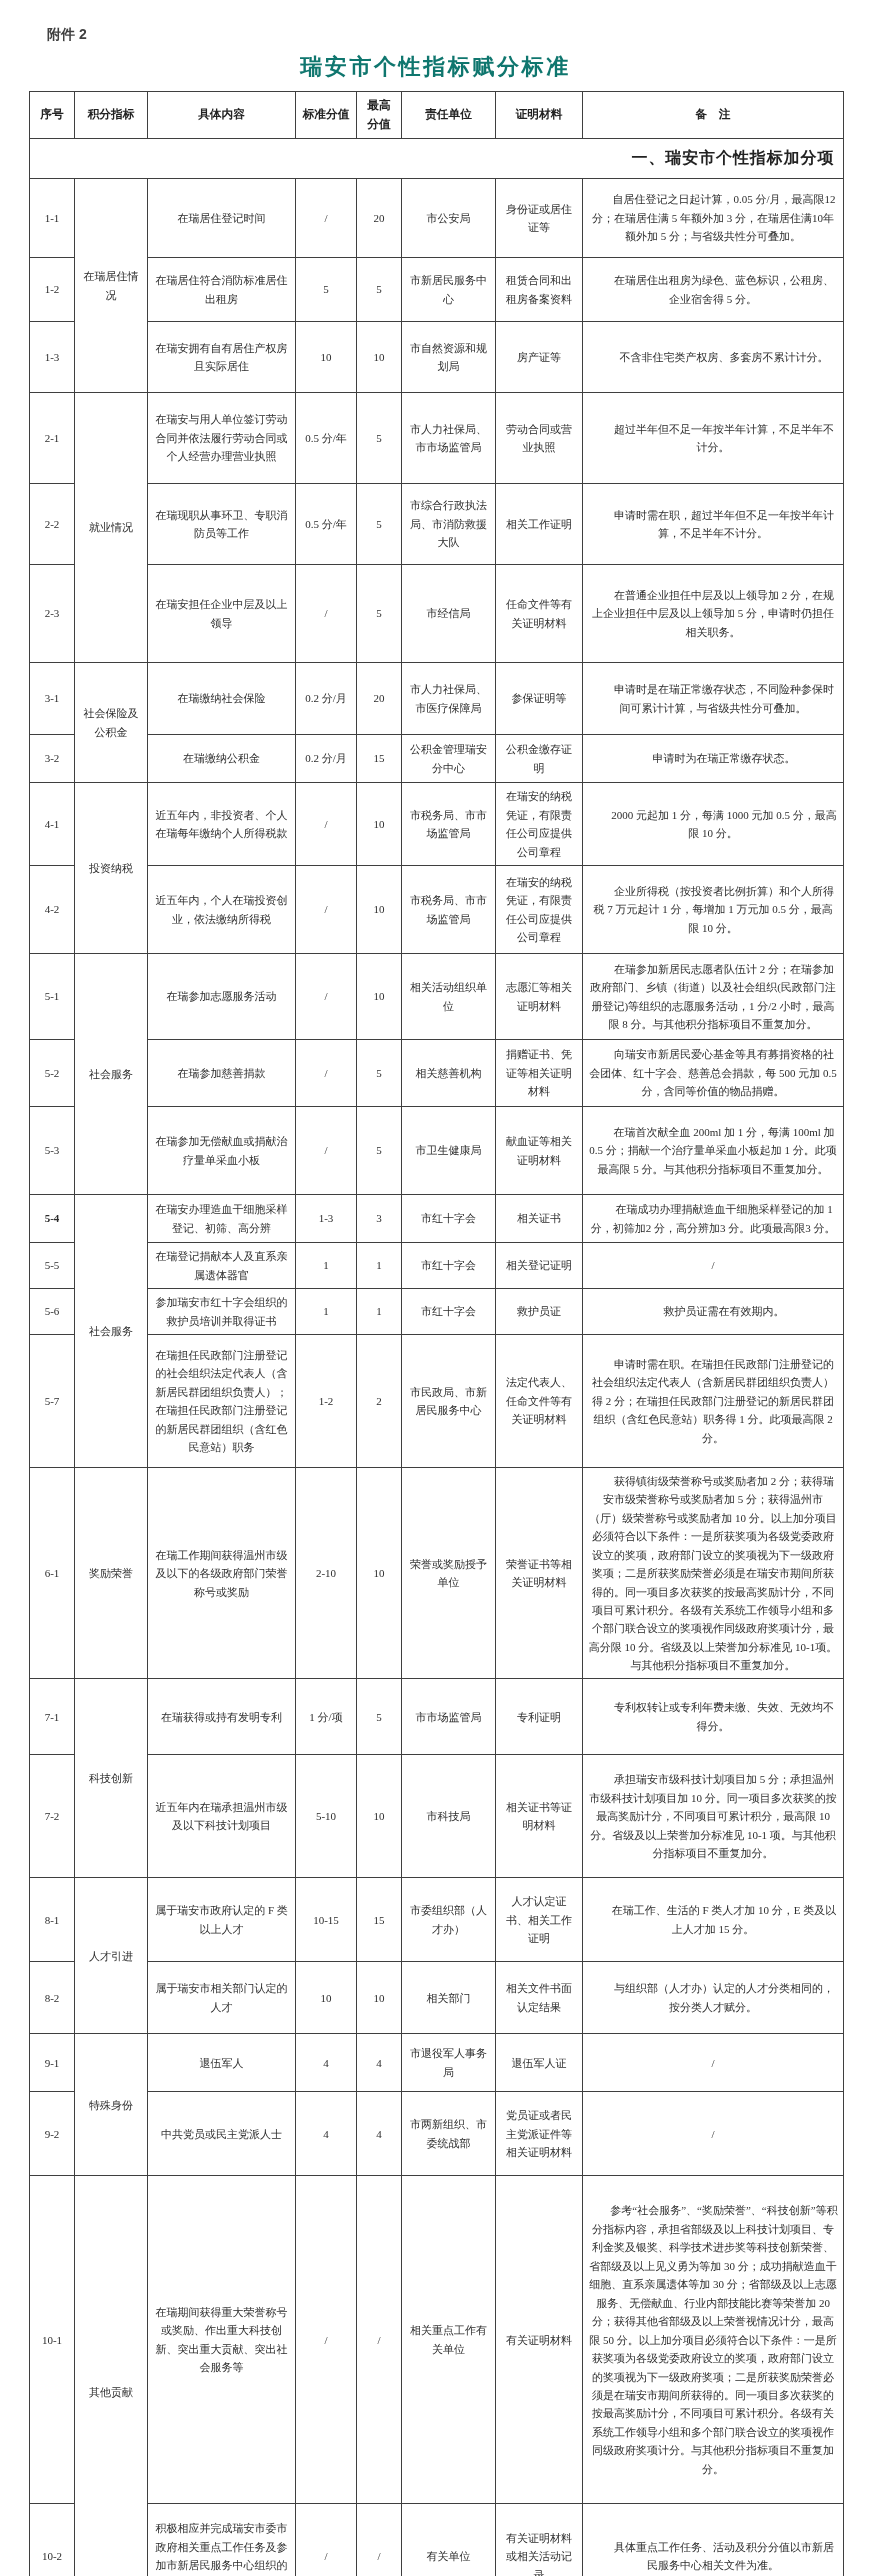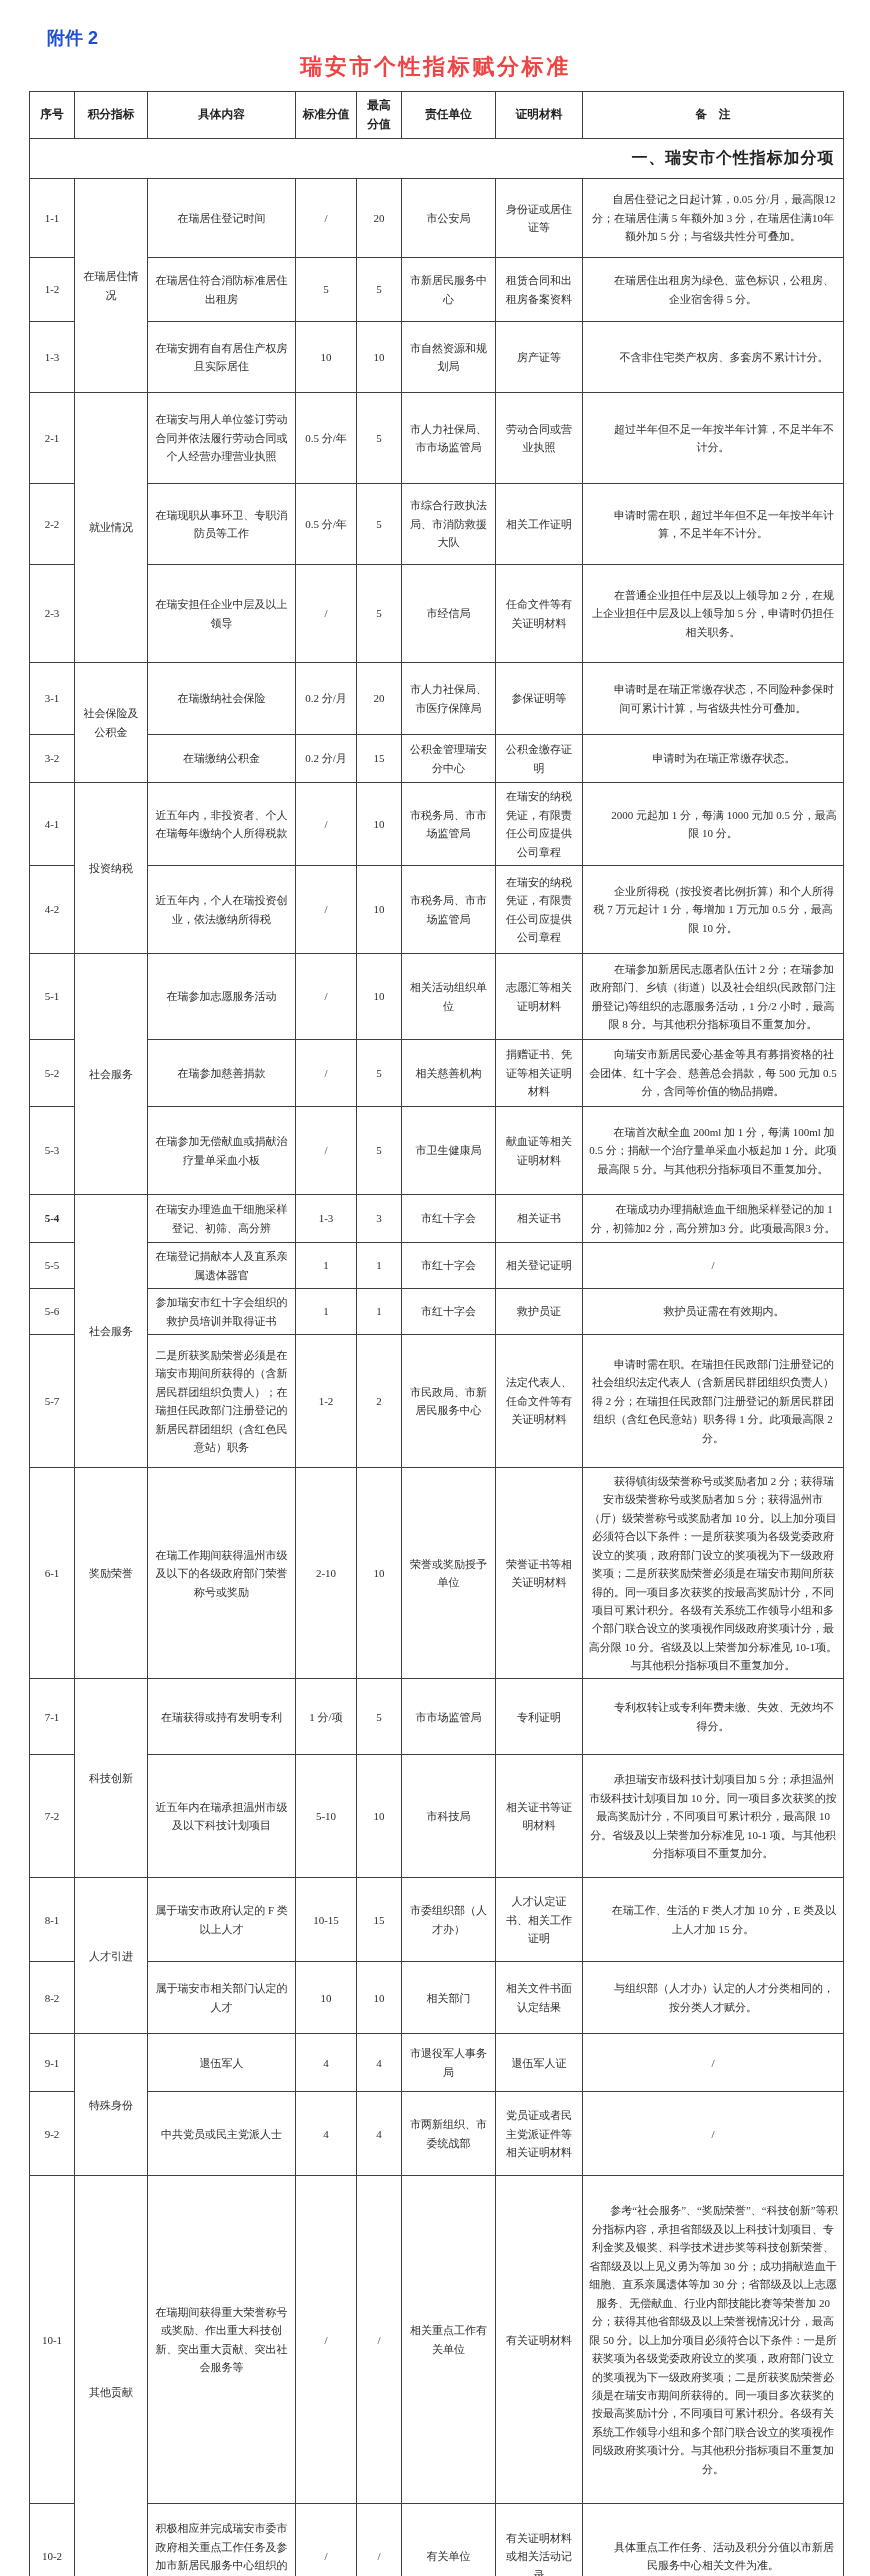--- a/index.html
+++ b/index.html
@@ -7,27 +7,27 @@
     width:871px;height:2576px;
     background:#ffffff;
     font-family:"Liberation Serif","DejaVu Serif",serif;
     color:#2d2d2d;
     position:relative;
     overflow:hidden;
   }
   .attachment{
     position:absolute;left:47px;top:26px;
     font-family:"Liberation Sans","DejaVu Sans",sans-serif;
-    font-weight:bold;font-size:18px;color:#1d4ed8;
+    font-weight:bold;font-size:14px;color:#404040;
   }
   .doc-title{
     position:absolute;left:0;right:0;top:52px;
     text-align:center;
     font-family:"Liberation Sans","DejaVu Sans",sans-serif;
-    font-weight:bold;font-size:22px;letter-spacing:2.6px;color:#ef4444;
+    font-weight:bold;font-size:22px;letter-spacing:2.6px;color:#0f766e;
     margin:0;
   }
   table.score{
     position:absolute;left:29px;top:91px;
     width:813px;
     border-collapse:collapse;
     table-layout:fixed;
     border:1.7px solid #333333;
   }
   table.score th,table.score td{
@@ -240,21 +240,21 @@
           <td style="height: 38px;">5-6</td>
           <td class="content">参加瑞安市红十字会组织的救护员培训并取得证书</td>
           <td>1</td>
           <td>1</td>
           <td>市红十字会</td>
           <td>救护员证</td>
           <td class="note">救护员证需在有效期内。</td>
         </tr>
         <tr>
           <td style="height: 125px;">5-7</td>
-          <td class="content">二是所获奖励荣誉必须是在瑞安市期间所获得的（含新居民群团组织负责人）；在瑞担任民政部门注册登记的新居民群团组织（含红色民意站）职务</td>
+          <td class="content">在瑞担任民政部门注册登记的社会组织法定代表人（含新居民群团组织负责人）；在瑞担任民政部门注册登记的新居民群团组织（含红色民意站）职务</td>
           <td>1-2</td>
           <td>2</td>
           <td>市民政局、市新居民服务中心</td>
           <td>法定代表人、任命文件等有关证明材料</td>
           <td class="note">申请时需在职。在瑞担任民政部门注册登记的社会组织法定代表人（含新居民群团组织负责人）得 2 分；在瑞担任民政部门注册登记的新居民群团组织（含红色民意站）职务得 1 分。此项最高限 2 分。</td>
         </tr>
         <tr>
           <td style="height: 193px;">6-1</td>
           <td class="ind" rowspan="1">奖励荣誉</td>
           <td class="content">在瑞工作期间获得温州市级及以下的各级政府部门荣誉称号或奖励</td>

